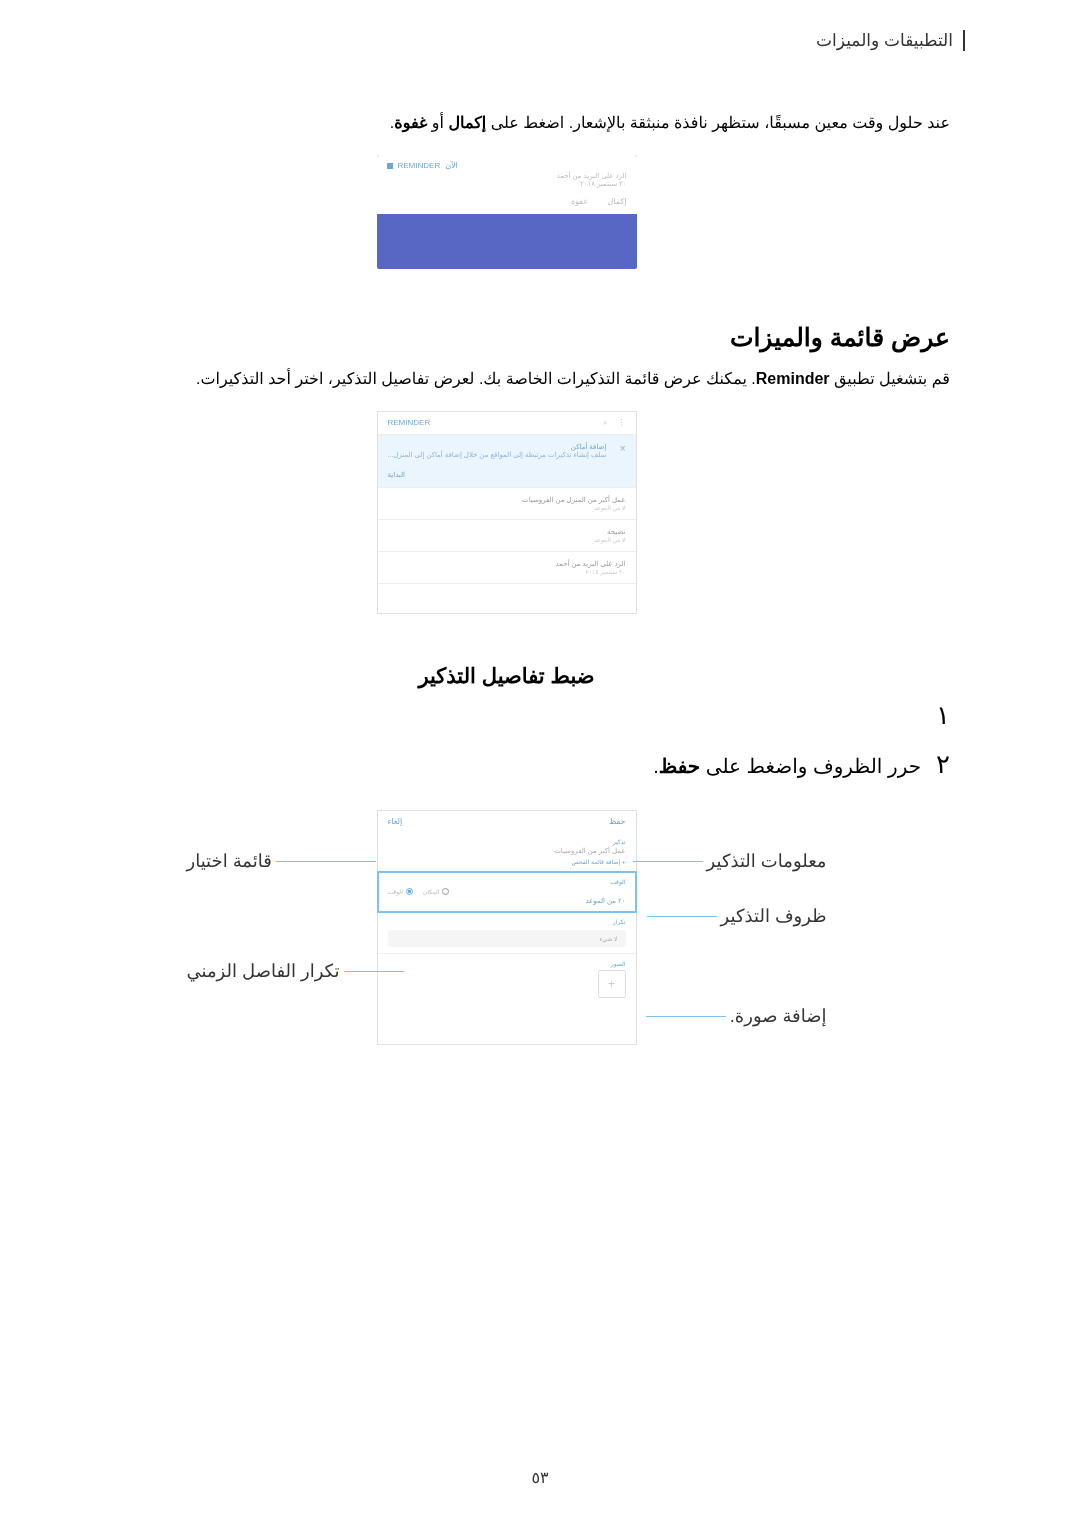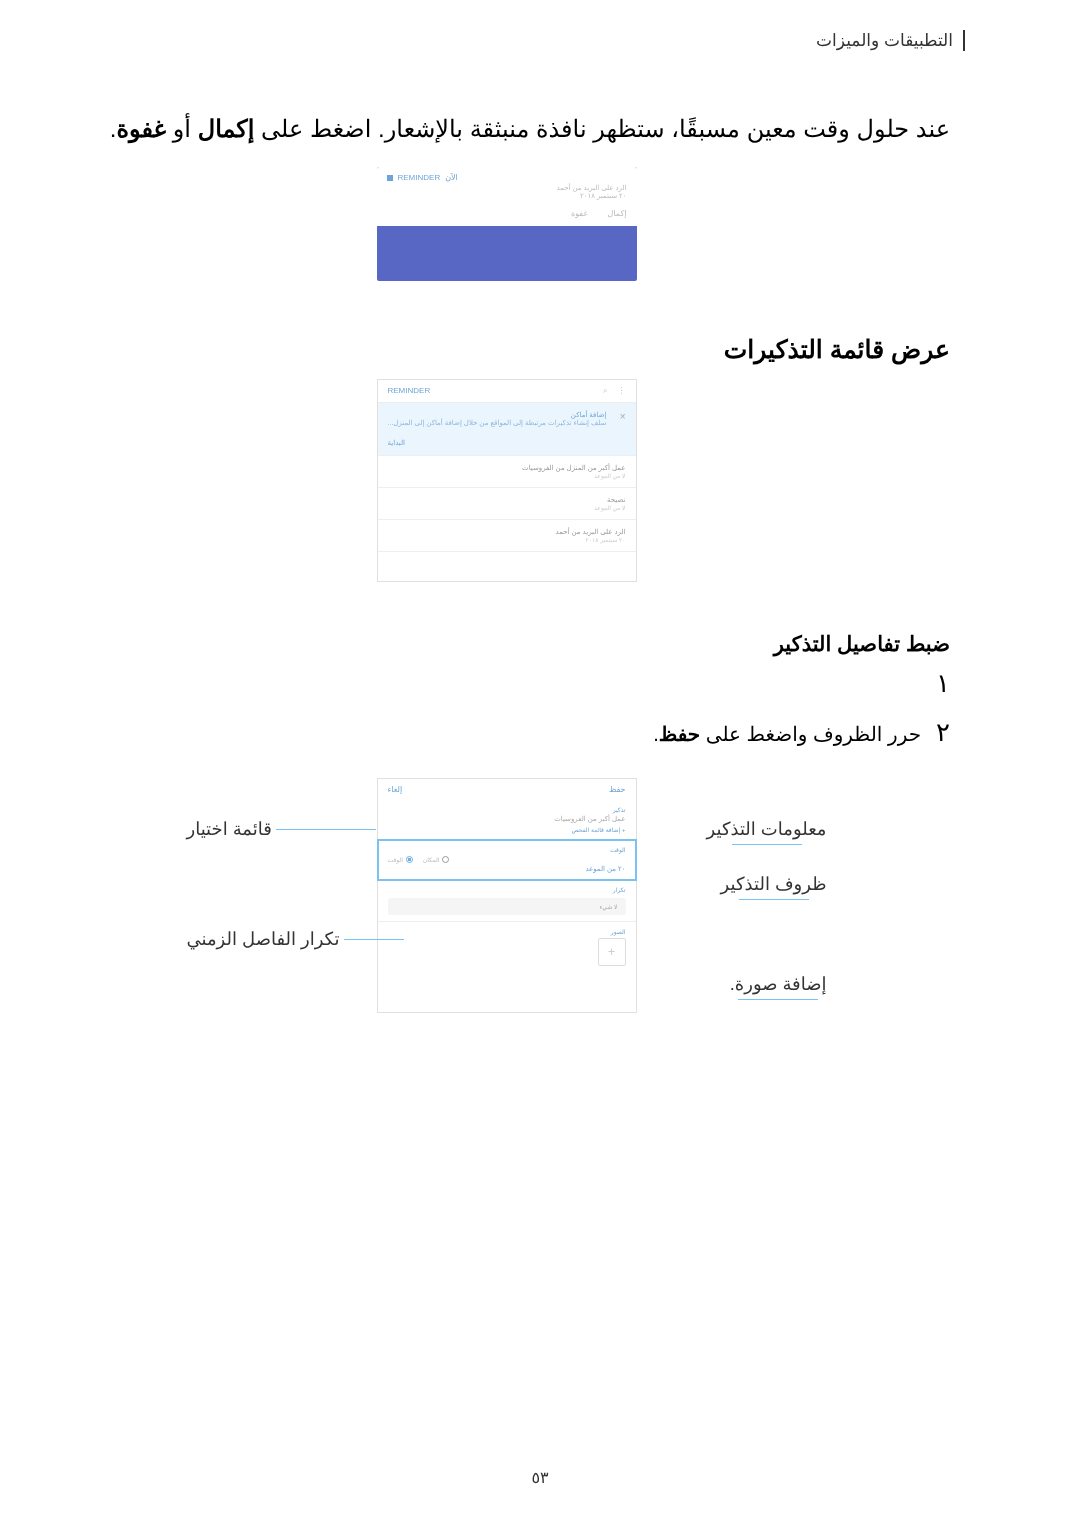--- a/index.html
+++ b/index.html
@@ -24,29 +24,29 @@
     margin-bottom: 60px;
     margin-right: -15px;
   }
   .section-title {
     font-size: 25px;
     font-weight: bold;
     text-align: right;
     margin-bottom: 15px;
   }
   .body-text {
-    font-size: 24px;
+    font-size: 16px;
     text-align: right;
     margin-bottom: 20px;
     line-height: 1.5;
   }
   .sub-title {
     font-size: 21px;
     font-weight: bold;
-    text-align: right;
+    text-align: center;
     margin-bottom: 12px;
   }
   .bold { font-weight: bold; }
   .screenshot-container {
     text-align: center;
     margin: 10px 0 50px 0;
   }
   .step-list {
     list-style: none;
     margin-bottom: 30px;
@@ -190,21 +190,21 @@
 
   .callout {
     position: absolute;
     font-size: 18px;
     color: #333;
     white-space: nowrap;
     display:flex;
     align-items:center;
     gap:4px;
   }
-  .callout.right { right: 0; flex-direction: column; }
+  .callout.right { right: 0; flex-direction: row; }
   .callout.left { left: 0; flex-direction: row-reverse; }
   .callout .line {
     height: 1px;
     background: #7ac3f0;
   }
 </style>
 </head>
 <body>
 
 <div class="page">
@@ -227,21 +227,24 @@
         <div class="content-line">٢٠ سبتمبر ٢٠١٨</div>
       </div>
       <div class="notif-actions">
         <span>إكمال</span>
         <span>غفوة</span>
       </div>
       <div class="notif-body"></div>
     </div>
   </div>
 
-  <div class="section-title">عرض قائمة التذكيرات</div>
+  <div class="section-title">عرض قائمة والميزات</div>
+  <p class="body-text">
+    <span>قم بتشغيل تطبيق </span><span class="bold">Reminder</span><span>. يمكنك عرض قائمة التذكيرات الخاصة بك. لعرض تفاصيل التذكير، اختر أحد التذكيرات.</span>
+  </p>
 
   <div class="screenshot-container">
     <div class="list-mock">
       <div class="list-topbar">
         <div class="icons">
             <span>⋮</span>
             <span>⌕</span>
           </div>
         <span>REMINDER</span>
       </div>

